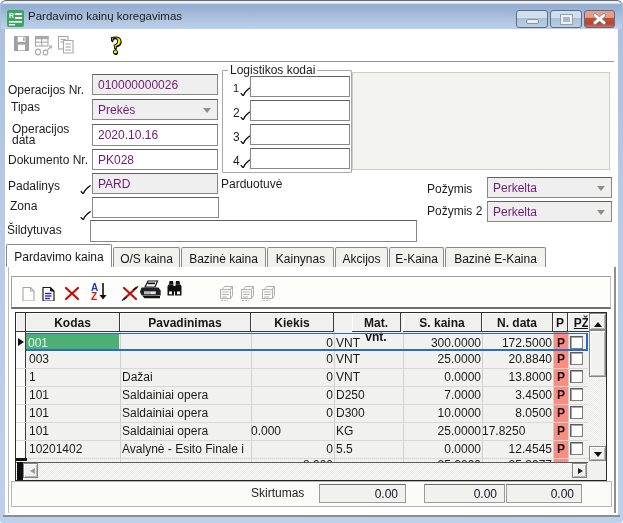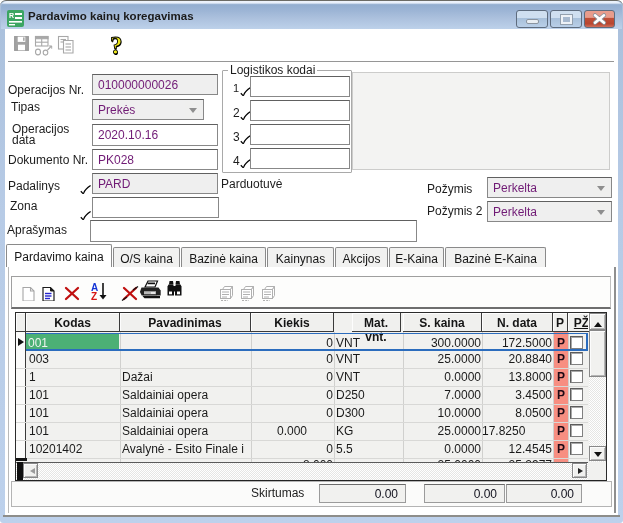--- a/index.html
+++ b/index.html
@@ -11,21 +11,21 @@
   background:linear-gradient(#a9bfdb, #b7cbe6 40%, #bdd1ec);
   border-radius:6px 6px 3px 3px;
   border-top:1px solid #6b6b66;
 }
 .titlegrad {
   position:absolute; left:1px; top:1px; width:621px; height:28px;
   border-radius:6px 6px 0 0;
   background:linear-gradient(#edf3fb 0, #e7effa 7%, #93aed0 13%, #9ab3d4 30%, #abc0dd 60%, #bdd1ea 100%);
 }
 .client { position:absolute; left:5px; top:29px; width:613px; height:486px; background:#fff; }
-.titletext { position:absolute; left:28px; top:10px; font-size:11.5px; font-weight:bold; color:#1b1b1b; }
+.titletext { position:absolute; left:28px; top:10px; font-size:11.5px; font-weight:normal; color:#1b1b1b; }
 .appicon { position:absolute; left:7px; top:10px; width:17px; height:17px; background:#3ba562; border-radius:2px; }
 
 
 .wbtn { position:absolute; top:10px; height:18px; border:1px solid #5e6c7e; border-radius:3px; }
 .wbtn.min { left:516px; width:32px; background:linear-gradient(#cfdff0 45%, #a8c0da 46%, #b9cfe8); }
 .wbtn.max { left:550px; width:32px; background:linear-gradient(#cfdff0 45%, #a8c0da 46%, #b9cfe8); }
 .wbtn.close { left:584px; width:31px; background:linear-gradient(#e89c8c 40%, #c04f38 45%, #b84631 80%, #d1705c); }
 .minbar { position:absolute; left:9px; top:8px; width:13px; height:5px; background:#e9eef3; border:1px solid #8a94a0; border-radius:2px; }
 .maxbox { position:absolute; left:10px; top:4px; width:11px; height:9px; border:2px solid #eef2f7; outline:1px solid #93a0ae; background:#a7b9cf; }
 
@@ -141,30 +141,30 @@
 </svg>
 
 <div class="sep1"></div>
 
 <div class="lbl" style="left:8px;top:83px">Operacijos Nr.</div>
 <div class="lbl" style="left:11px;top:100px">Tipas</div>
 <div class="lbl" style="left:12px;top:124px;line-height:10.5px">Operacijos<br>data</div>
 <div class="lbl" style="left:8px;top:153px">Dokumento Nr.</div>
 <div class="lbl" style="left:8px;top:179px">Padalinys</div>
 <div class="lbl" style="left:10px;top:199px">Zona</div>
-<div class="lbl" style="left:7px;top:223px">Aprašymas</div>
+<div class="lbl" style="left:7px;top:223px">Šildytuvas</div>
 <div class="chk" style="left:80px;top:182px"><svg width="12" height="11" viewBox="0 0 12 11">
       <path d="M0.8 6.2 L2.6 8.1 Q3.3 9 3.8 7.8 Q5.2 4.2 10.6 0.6" fill="none" stroke="#000" stroke-width="1.25"></path>
     </svg></div>
 <div class="chk" style="left:80px;top:208px"><svg width="12" height="11" viewBox="0 0 12 11">
       <path d="M0.8 6.2 L2.6 8.1 Q3.3 9 3.8 7.8 Q5.2 4.2 10.6 0.6" fill="none" stroke="#000" stroke-width="1.25"></path>
     </svg></div>
 
 <div class="inp gray" style="left:92px;top:74px;width:126px;height:21px">010000000026</div>
-<div class="inp gray" style="left:92px;top:99px;width:112px;height:21px">Prekės<div class="ddbtn">
+<div class="inp gray" style="left:92px;top:99px;width:126px;height:21px">Prekės<div class="ddbtn">
       <div class="ddarr"></div>
     </div></div>
 <div class="inp" style="left:92px;top:124px;width:126px;height:22px">2020.10.16</div>
 <div class="inp" style="left:92px;top:149px;width:126px;height:21px">PK028</div>
 <div class="inp gray" style="left:92px;top:173px;width:126px;height:21px">PARD</div>
 <div class="inp" style="left:92px;top:197px;width:127px;height:21px"></div>
 <div class="inp" style="left:90px;top:220px;width:327px;height:22px"></div>
 
 <div class="lbl" style="left:221px;top:177px">Parduotuvė</div>
 
@@ -351,21 +351,21 @@
 
   <div class="cell" style="left:13px;top:91px;width:88px">101</div>
   <div class="cell" style="left:106px;top:91px;width:125px">Saldainiai opera</div>
   <div class="cell" style="left:235px;top:91px;width:82px;text-align:right">0</div>
   <div class="cell" style="left:320px;top:91px;width:65px">D300</div>
   <div class="cell" style="left:387px;top:91px;width:78px;text-align:right">10.0000</div>
   <div class="cell" style="left:466px;top:91px;width:70px;text-align:right">8.0500</div>
 
   <div class="cell" style="left:13px;top:109px;width:88px">101</div>
   <div class="cell" style="left:106px;top:109px;width:125px">Saldainiai opera</div>
-  <div class="cell" style="left:235px;top:109px;width:82px;text-align:center">0.000</div>
+  <div class="cell" style="left:235px;top:109px;width:82px;text-align:left">0.000</div>
   <div class="cell" style="left:320px;top:109px;width:65px">KG</div>
   <div class="cell" style="left:387px;top:109px;width:78px;text-align:right">25.0000</div>
   <div class="cell" style="left:466px;top:109px;width:70px;text-align:left">17.8250</div>
 
   <div class="cell" style="left:13px;top:127px;width:88px">10201402</div>
   <div class="cell" style="left:106px;top:127px;width:126px">Avalynė - Esito Finale i P</div>
   <div class="cell" style="left:235px;top:127px;width:82px;text-align:right">0</div>
   <div class="cell" style="left:320px;top:127px;width:65px">5.5</div>
   <div class="cell" style="left:387px;top:127px;width:78px;text-align:right">0.0000</div>
   <div class="cell" style="left:466px;top:127px;width:70px;text-align:right">12.4545</div>

